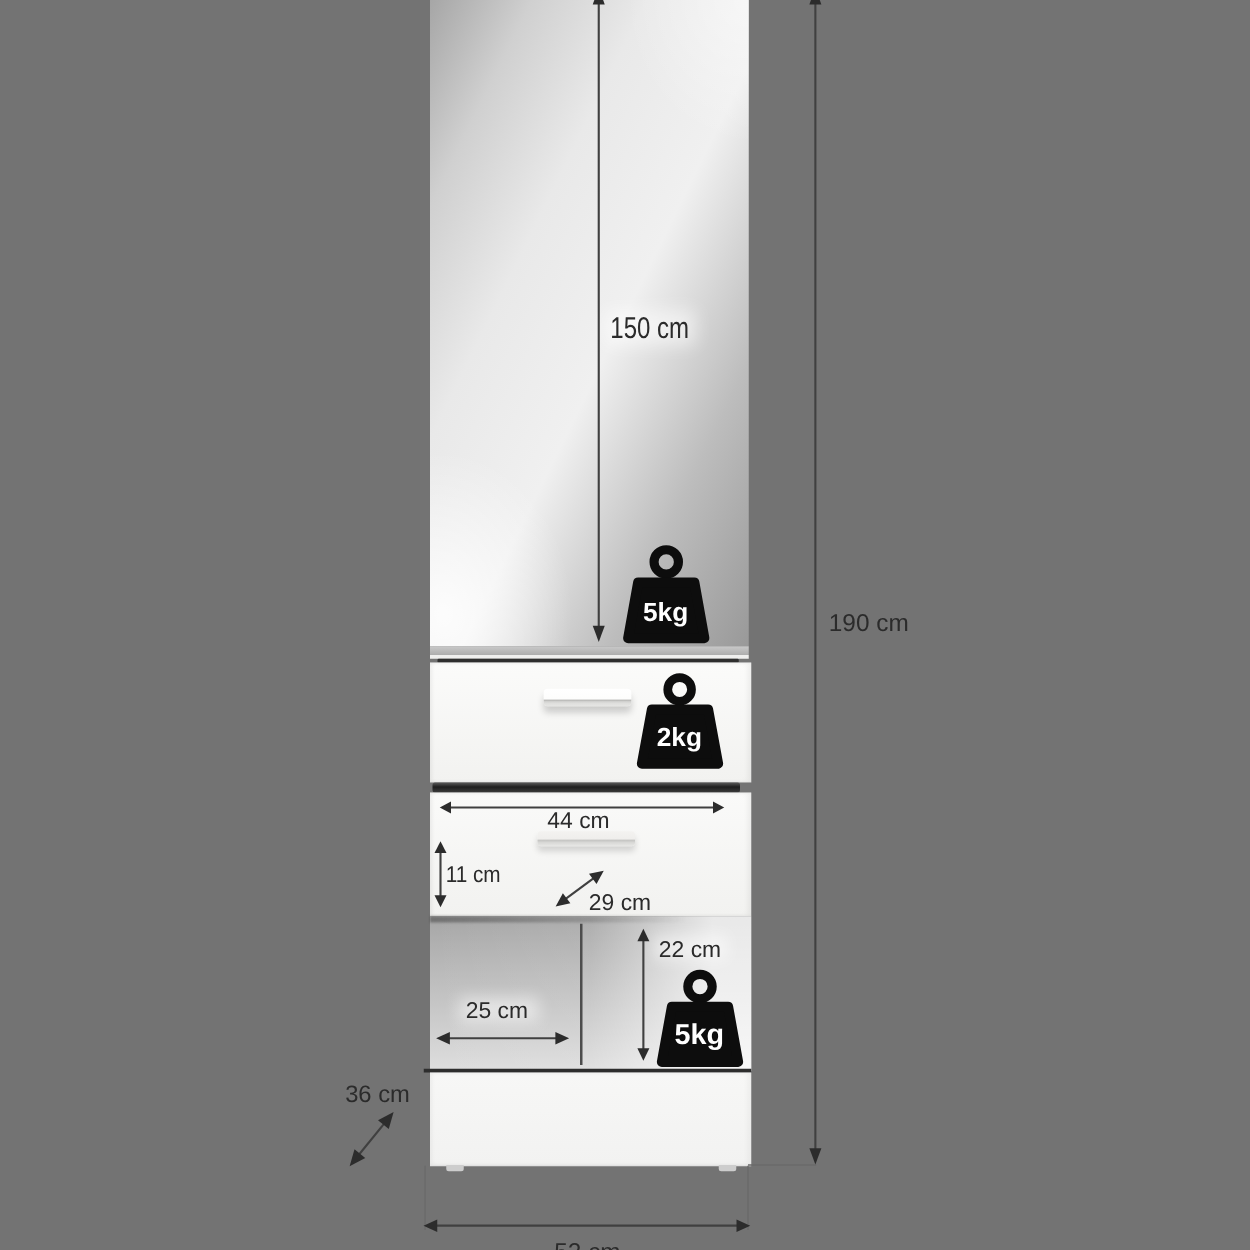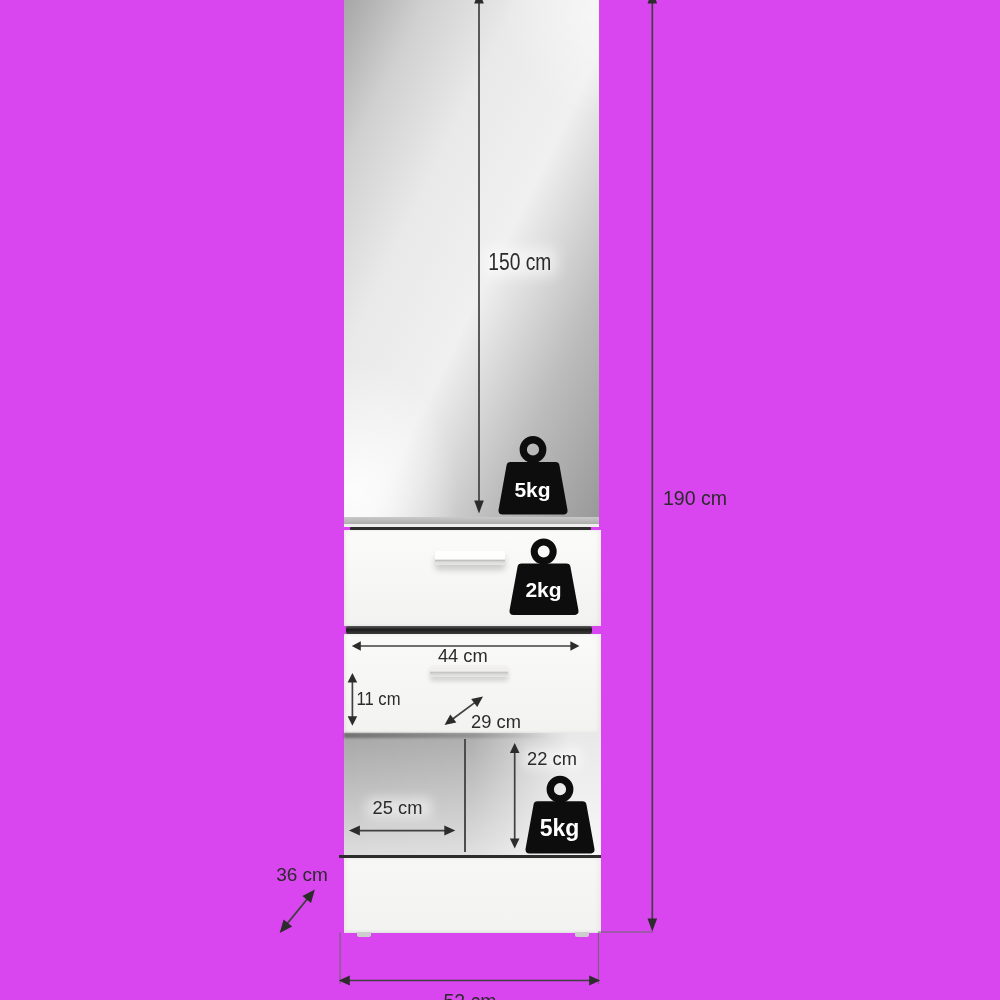--- a/index.html
+++ b/index.html
@@ -1,16 +1,16 @@
 <!DOCTYPE html>
 <html><head>
 <meta charset="utf-8">
 <style>
   html,body{margin:0;padding:0;background:#ffffff;}
-  #page{position:relative;width:1000px;height:1000px;background:#d946ef;overflow:hidden;
+  #page{position:relative;width:1000px;height:1000px;background:#737373;overflow:hidden;
         font-family:"Liberation Sans", sans-serif;will-change:transform;transform:translateZ(0);}
   .abs{position:absolute;}
 </style>
 </head>
 <body>
 <div id="page">
 
   <div class="abs" style="left:344px;top:0;width:255px;height:516.8px;
     background:
       radial-gradient(ellipse 55% 32% at 100% 0%, rgba(255,255,255,.5), rgba(255,255,255,0) 70%),

